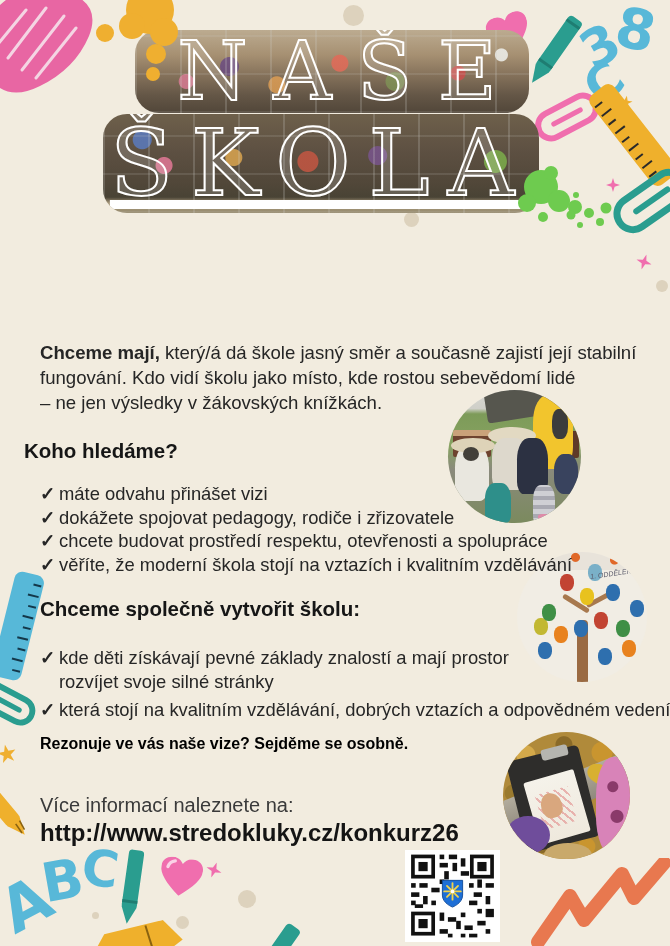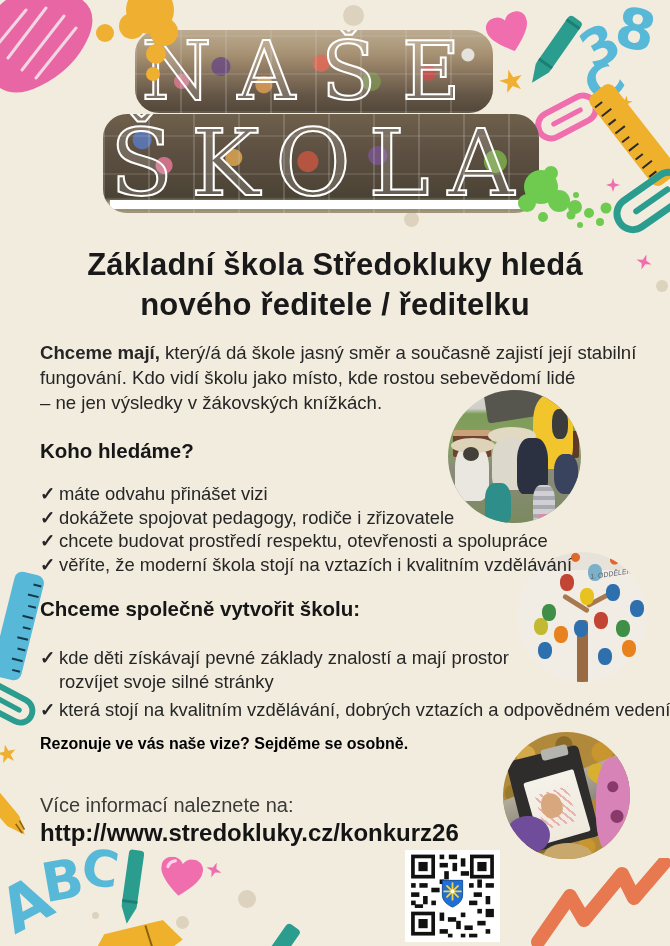--- a/index.html
+++ b/index.html
@@ -21,42 +21,42 @@
       repeating-linear-gradient(0deg, rgba(205,205,200,.14) 0 2px, transparent 2px 38px);}
   #strip1{left:135px;top:30px;width:358px;height:83px;
     background:
       radial-gradient(circle at 13% 62%, rgba(214,122,146,.85) 0 7px, transparent 8px),
       radial-gradient(circle at 24% 44%, rgba(104,72,130,.8) 0 9px, transparent 10px),
       radial-gradient(circle at 36% 66%, rgba(226,160,84,.8) 0 8px, transparent 9px),
       radial-gradient(circle at 52% 40%, rgba(226,106,88,.85) 0 8px, transparent 9px),
       radial-gradient(circle at 66% 62%, rgba(128,150,86,.75) 0 9px, transparent 10px),
       radial-gradient(circle at 82% 52%, rgba(208,76,76,.8) 0 7px, transparent 8px),
       radial-gradient(circle at 93% 30%, rgba(235,235,230,.9) 0 6px, transparent 7px),
-      linear-gradient(180deg,#bcab90 0%,#a69072 30%,#84715a 55%,#655747 78%,#514639 100%);}
+      linear-gradient(180deg,#bcab90 0%,#a69072 30%,#84715a 55%,#655747 78%,#514639 100%); padding-left: 36px;}
   #strip2{left:103px;top:114px;width:436px;height:99px;
     background:
       radial-gradient(circle at 9% 26%, rgba(90,122,190,.85) 0 9px, transparent 10px),
       radial-gradient(circle at 14% 52%, rgba(226,120,150,.85) 0 8px, transparent 9px),
       radial-gradient(circle at 30% 44%, rgba(226,170,80,.8) 0 8px, transparent 9px),
       radial-gradient(circle at 47% 48%, rgba(196,86,66,.85) 0 10px, transparent 11px),
       radial-gradient(circle at 63% 42%, rgba(120,84,140,.85) 0 9px, transparent 10px),
       radial-gradient(circle at 90% 48%, rgba(122,168,74,.9) 0 11px, transparent 12px),
       linear-gradient(180deg,#6e604b 0%,#5d5042 38%,#514739 70%,#494335 84%,#a99a7d 90%,#968a6d 100%);}
   .banner-word{position:relative;z-index:1;
     font-family:"DejaVu Serif",serif;font-weight:400;
     color:rgba(255,255,255,.15);-webkit-text-stroke:2px #ffffff;}
   #strip1 .banner-word{font-size:80px;letter-spacing:26px;line-height:83px;}
   #strip2 .banner-word{font-size:92px;letter-spacing:18px;line-height:105px;text-decoration:underline;}
 
   
   #title{left:0;right:0;top:245px;text-align:center;
     font-size:31px;font-weight:700;line-height:40px;letter-spacing:.2px;color:#191919;}
   #intro{left:40px;top:340px;font-size:18.6px;line-height:25px;color:#262626;}
   .h2{font-size:20.5px;font-weight:700;color:#161616;}
-  #heading1{left:40px;top:439px;}
+  #heading1{left:24px;top:439px;}
   #heading2{left:40px;top:597px;}
   .checklist{display:flex;flex-direction:column;}
   #list1{left:40px;top:482px;font-size:18.4px;line-height:23.6px;color:#262626;}
   #list2{left:40px;top:646px;font-size:18.4px;line-height:24px;color:#262626;}
   .check-row{display:flex;}
   .check{width:19px;flex:0 0 19px;font-weight:700;}
   #cta{left:40px;top:731px;font-size:16px;font-weight:700;line-height:26.5px;color:#000000;}
   #info-label{left:40px;top:794px;font-size:20px;color:#3a3a3a;}
   #info-url{left:40px;top:819px;font-size:24px;font-weight:700;color:#141414;}
   #list2 .cont{margin-left:19px;}
@@ -242,24 +242,20 @@
 
   <div class="strip" id="strip1">
     <div class="strip-tex"></div>
     <div class="banner-word">NAŠE</div>
   </div>
   <div class="strip" id="strip2">
     <div class="strip-tex"></div>
     <div class="banner-word">ŠKOLA</div>
   </div>
 
-  <div class="txt" id="title">
-    <div class="nowrap">Základní škola Středokluky hledá</div>
-    <div class="nowrap">nového ředitele / ředitelku</div>
-  </div>
 
   <div class="txt" id="intro">
     <div class="nowrap"><b>Chceme mají,</b><span> který/á dá škole jasný směr a současně zajistí její stabilní</span></div>
     <div class="nowrap">fungování. Kdo vidí školu jako místo, kde rostou sebevědomí lidé</div>
     <div class="nowrap">– ne jen výsledky v žákovských knížkách.</div>
   </div>
 
   <div class="txt h2" id="heading1">Koho hledáme?</div>
   <div class="txt checklist" id="list1">
     <div class="check-row nowrap">

